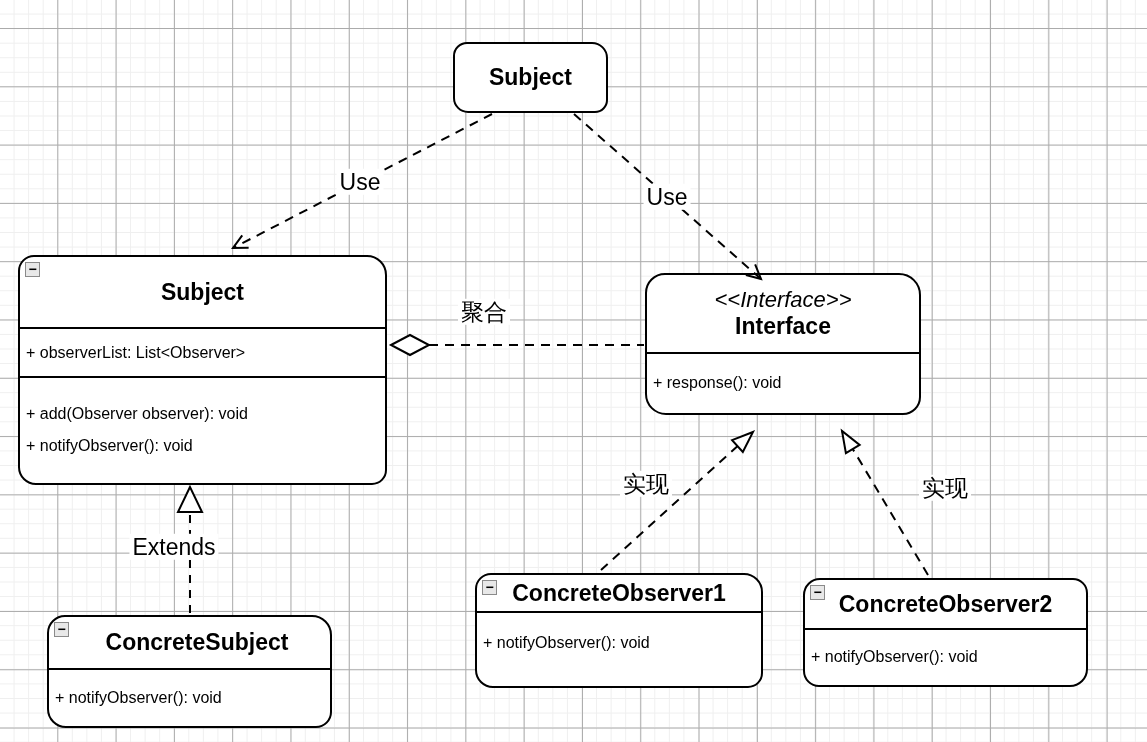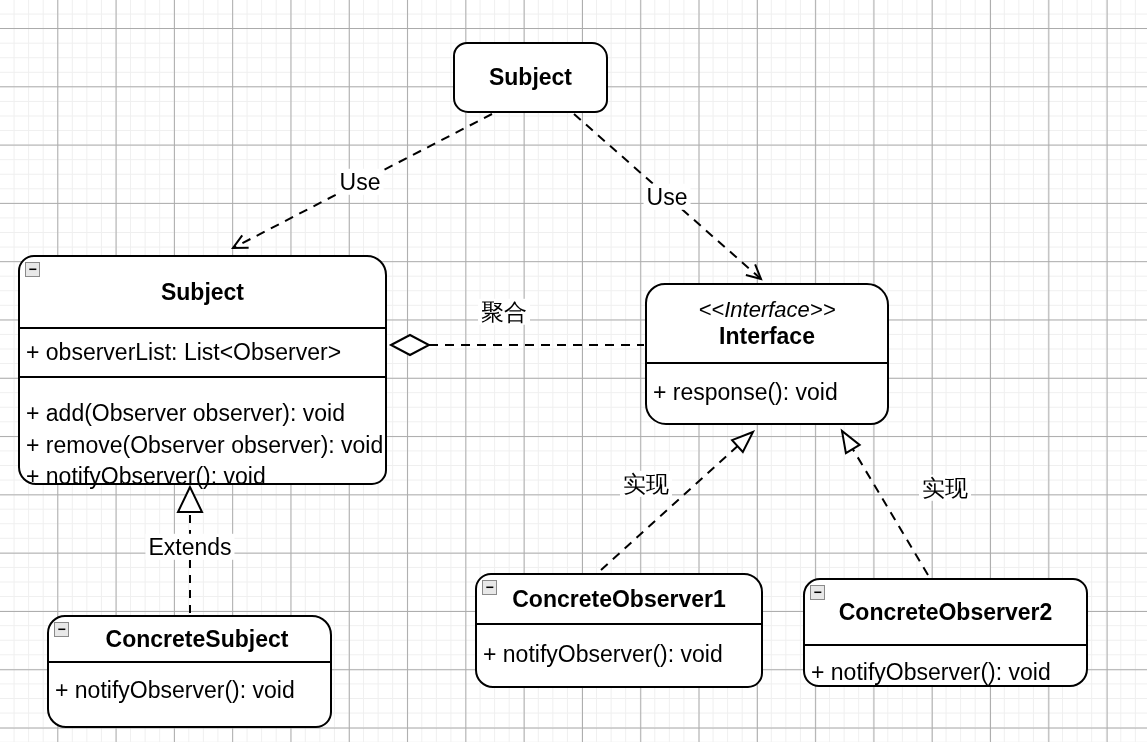--- a/index.html
+++ b/index.html
@@ -35,21 +35,21 @@
     flex-direction: column;
   }
   .stereotype {
     font-style: italic;
     font-weight: normal;
     font-size: 22px;
   }
   .sep { border-top: 2px solid #000; height: 0; }
   .box-section { overflow: hidden; }
   .member {
-    font-size: 23px;
+    font-size: 16px;
     line-height: 31.5px;
     padding-left: 6px;
     white-space: nowrap;
     overflow: hidden;
   }
   .v-center { display: flex; align-items: center; }
   .collapse-btn {
     position: absolute;
     top: 5px; left: 5px;
     width: 15px; height: 15px;
@@ -90,57 +90,56 @@
   <div class="umlbox" style="left:18px; top:255px; width:369px; height:230px; border-radius:16px 20px 15px 18px;">
     <div class="collapse-btn">−</div>
     <div class="box-title" style="height:70px;">Subject</div>
     <div class="sep"></div>
     <div class="box-section v-center" style="height:47px;">
       <div class="member">+ observerList: List&lt;Observer&gt;</div>
     </div>
     <div class="sep"></div>
     <div class="box-section" style="height:121px; padding-top:20px;">
       <div class="member">+ add(Observer observer): void</div>
-      <div class="member">+ remove(Observer observer): void</div>
       <div class="member">+ notifyObserver(): void</div>
     </div>
   </div>
 
-  <div class="umlbox" style="left:645px; top:283px; width:244px; height:142px; border-radius:20px 22px 18px 21px;">
+  <div class="umlbox" style="left:645px; top:273px; width:276px; height:142px; border-radius:20px 22px 18px 21px;">
     <div class="box-title" style="height:77px;">
       <div class="stereotype">&lt;&lt;Interface&gt;&gt;</div>
       <div>Interface</div>
     </div>
     <div class="sep"></div>
     <div class="box-section v-center" style="height:58px;text-align:right;">
       <div class="member">+ response(): void</div>
     </div>
   </div>
 
   <div class="umlbox" style="left:47px; top:615px; width:285px; height:113px; border-radius:18px 20px 16px 19px;">
     <div class="collapse-btn">−</div>
-    <div class="box-title" style="height:44px;padding-left:15px;">ConcreteSubject</div>
+    <div class="box-title" style="height:51px;padding-left:15px;">ConcreteSubject</div>
     <div class="sep"></div>
     <div class="box-section v-center" style="height:55px;">
       <div class="member">+ notifyObserver(): void</div>
     </div>
   </div>
 
   <div class="umlbox" style="left:475px; top:573px; width:288px; height:115px; border-radius:16px 19px 15px 18px;">
     <div class="collapse-btn">−</div>
-    <div class="box-title" style="height:48px;">ConcreteObserver1</div>
+    <div class="box-title" style="height:36px;">ConcreteObserver1</div>
     <div class="sep"></div>
     <div class="box-section v-center" style="height:60px;">
       <div class="member">+ notifyObserver(): void</div>
     </div>
   </div>
 
   <div class="umlbox" style="left:803px; top:578px; width:285px; height:109px; border-radius:17px 15px 18px 16px;">
     <div class="collapse-btn">−</div>
-    <div class="box-title" style="height:64px;">ConcreteObserver2</div>
+    <div class="box-title" style="height:48px;">ConcreteObserver2</div>
     <div class="sep"></div>
     <div class="box-section v-center" style="height:54px;">
       <div class="member">+ notifyObserver(): void</div>
     </div>
   </div>
 
   <svg id="edges" xmlns="http://www.w3.org/2000/svg">
     <defs>
       <marker id="openArrow" markerUnits="userSpaceOnUse" markerWidth="20" markerHeight="20" refX="16" refY="9" orient="auto">
         <path d="M2,2 L16,9 L2,16" fill="none" stroke="#000" stroke-width="2"></path>
@@ -160,18 +159,18 @@
     <line x1="190" y1="613" x2="190" y2="513" stroke="#000" stroke-width="2" stroke-dasharray="8,7"></line>
     <polygon points="190,487 178,512 202,512" fill="#ffffff" stroke="#000" stroke-width="2"></polygon>
 
     <line x1="601" y1="570" x2="753" y2="432" stroke="#000" stroke-width="2" stroke-dasharray="9,7" marker-end="url(#hollowTriangle)"></line>
 
     <line x1="928" y1="575" x2="842" y2="431" stroke="#000" stroke-width="2" stroke-dasharray="9,7" marker-end="url(#hollowTriangle)"></line>
   </svg>
 
   <div class="edge-label" style="left:360px; top:182px;">Use</div>
   <div class="edge-label" style="left:667px; top:197px;">Use</div>
-  <div class="edge-label" style="left:504px; top:312px;">聚合</div>
-  <div class="edge-label" style="left:190px; top:547px;">Extends</div>
+  <div class="edge-label" style="left:484px; top:312px;">聚合</div>
+  <div class="edge-label" style="left:174px; top:547px;">Extends</div>
   <div class="edge-label" style="left:646px; top:484px;">实现</div>
   <div class="edge-label" style="left:945px; top:488px;">实现</div>
 
 </div>
 
 </body></html>

